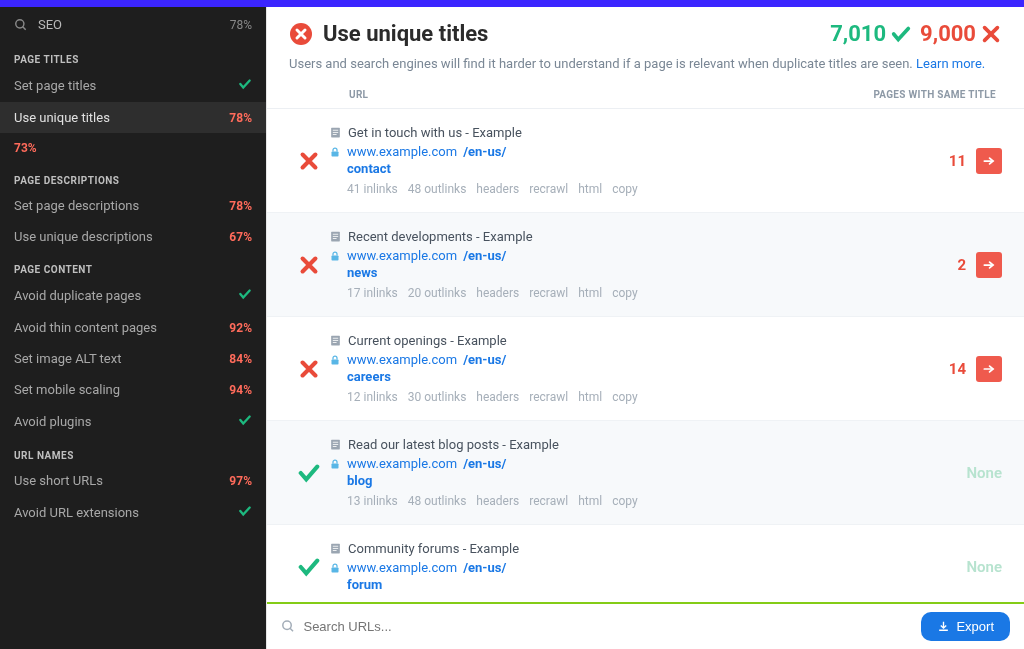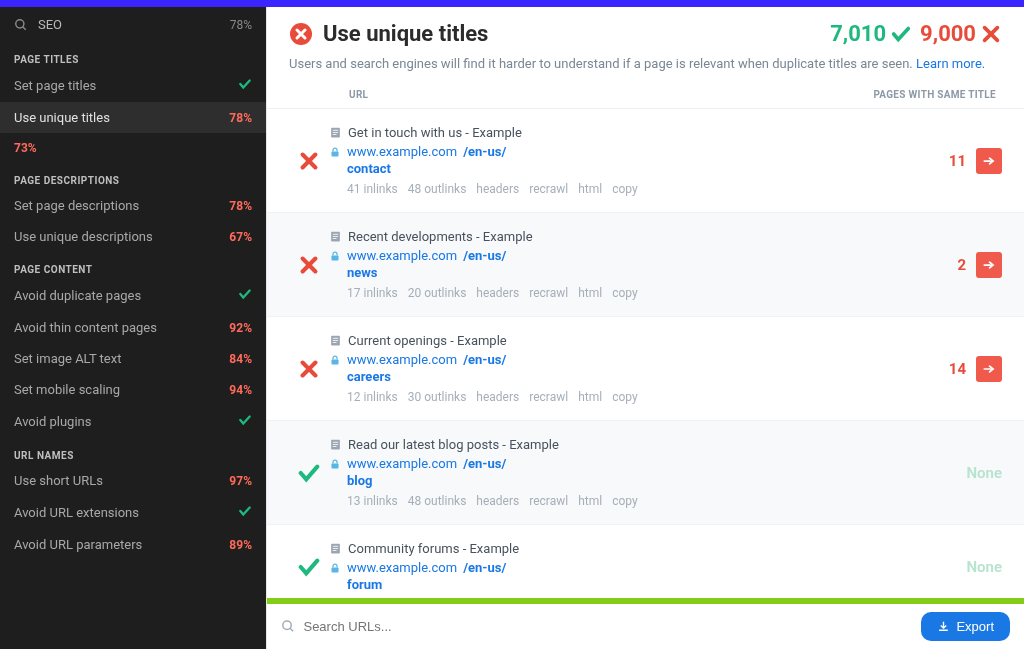--- a/index.html
+++ b/index.html
@@ -46,21 +46,21 @@
   .row .url-line .lock { width: 12px; height: 12px; color: #58b6e6; }
   .row .url-line .base { font-weight: 400; }
   .row .url-slug { margin-top: 2px; font-size: 13px; color: #1a78e5; font-weight: 700; margin-left: 18px; }
   .row .meta { margin-top: 6px; margin-left: 18px; display: flex; gap: 10px; font-size: 12px; color: #a6afb9; }
   .row .meta span { cursor: pointer; }
   .row .right { width: 170px; display: flex; align-items: center; justify-content: flex-end; gap: 10px; }
   .row .count { font-size: 15px; font-weight: 700; color: #e94b3a; }
   .row .count.none { color: #b7e3cf; font-weight: 600; }
   .go-btn { width: 26px; height: 26px; background: #ef5a4d; border-radius: 3px; display: flex; align-items: center; justify-content: center; cursor: pointer; }
   .go-btn svg { width: 14px; height: 14px; color: #fff; }
-  .footer { display: flex; align-items: center; padding: 8px 14px; border-top: 6px solid #84cc16; background: #fff; gap: 10px; }
+  .footer { display: flex; align-items: center; padding: 8px 14px; border-top: 2px solid #84cc16; background: #fff; gap: 10px; }
   .search-box { flex: 1; display: flex; align-items: center; gap: 8px; color: #a3adb8; }
   .search-box svg { width: 15px; height: 15px; }
   .search-box input { border: none; outline: none; font-size: 13px; color: #5a6672; width: 100%; background: transparent; }
   .export-btn { background: #1a78e5; color: #fff; border: none; padding: 7px 16px; border-radius: 10px; font-size: 13px; display: flex; align-items: center; gap: 6px; cursor: pointer; }
   .export-btn svg { width: 13px; height: 13px; }
 </style>
 </head>
 <body>
 
 <div class="topbar"></div>
@@ -127,24 +127,20 @@
         <div class="sb-group">URL NAMES</div>
         <div class="sb-item">
           <span class="lbl">Use short URLs</span>
           <span class="val">97%</span>
         </div>
         <div class="sb-item">
           <span class="lbl">Avoid URL extensions</span>
           <span class="val green"><svg viewBox="0 0 24 24" fill="none" stroke="#1db97f" stroke-width="4" stroke-linecap="round">
               <polyline points="4,12 9,18 20,6"></polyline>
             </svg></span>
-        </div>
-        <div class="sb-item">
-          <span class="lbl">Avoid URL parameters</span>
-          <span class="val">89%</span>
         </div>
       </div>
   </aside>
 
   <main class="main">
     <div class="mhead">
       <div class="mtitle-row">
         <svg class="xcircle" viewBox="0 0 24 24">
             <circle cx="12" cy="12" r="11" fill="#e94b3a"></circle>
             <path d="M8 8 L16 16 M16 8 L8 16" stroke="#fff" stroke-width="3" stroke-linecap="round"></path>

